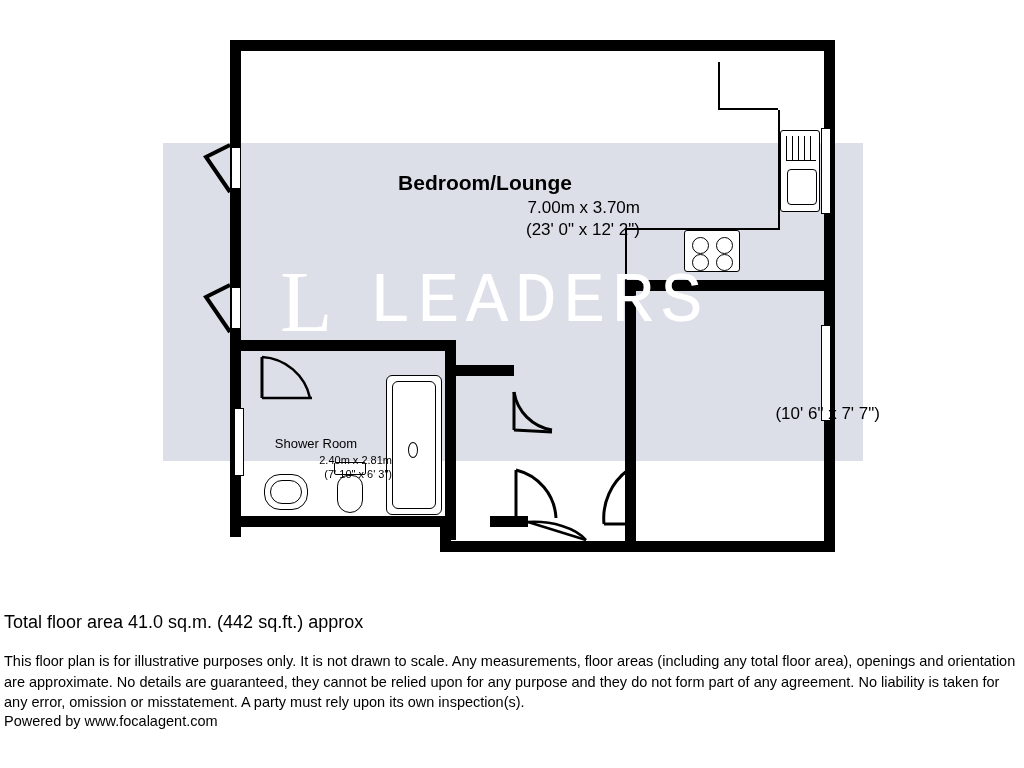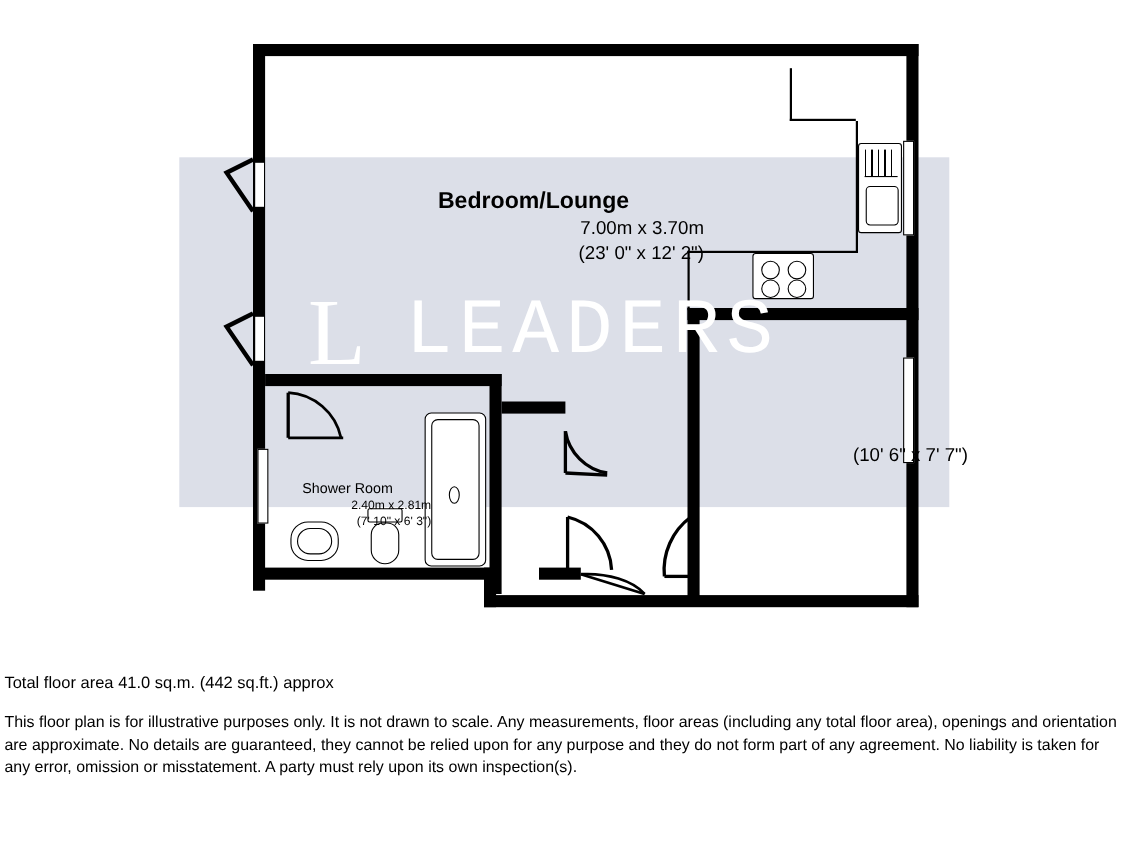--- a/index.html
+++ b/index.html
@@ -118,21 +118,21 @@
   
   #footer {
     position: absolute;
     left: 0;
     top: 612px;
     width: 1024px;
     padding: 0 4px;
     box-sizing: border-box;
   }
   #footer .total {
-    font-size: 15px;
+    font-size: 18px;
     margin: 0 0 18px 0;
   }
   #footer .disclaimer {
     font-size: 14.5px;
     line-height: 1.42;
     margin: 0;
   }
   #footer .powered {
     font-size: 14.5px;
     margin: 0;
@@ -250,13 +250,14 @@
     <span class="wm-l">L</span>
     <span class="wm-bar"></span>
     <span class="wm-text">LEADERS</span>
   </div>
 
 </div>
 
 <div id="footer">
   <p class="total">Total floor area 41.0 sq.m. (442 sq.ft.) approx</p>
   <p class="disclaimer">This floor plan is for illustrative purposes only. It is not drawn to scale. Any measurements, floor areas (including any total floor area), openings and orientation are approximate. No details are guaranteed, they cannot be relied upon for any purpose and they do not form part of any agreement. No liability is taken for any error, omission or misstatement. A party must rely upon its own inspection(s).</p>
+  <p class="powered">Powered by www.focalagent.com</p>
 </div>
 
 </body></html>

